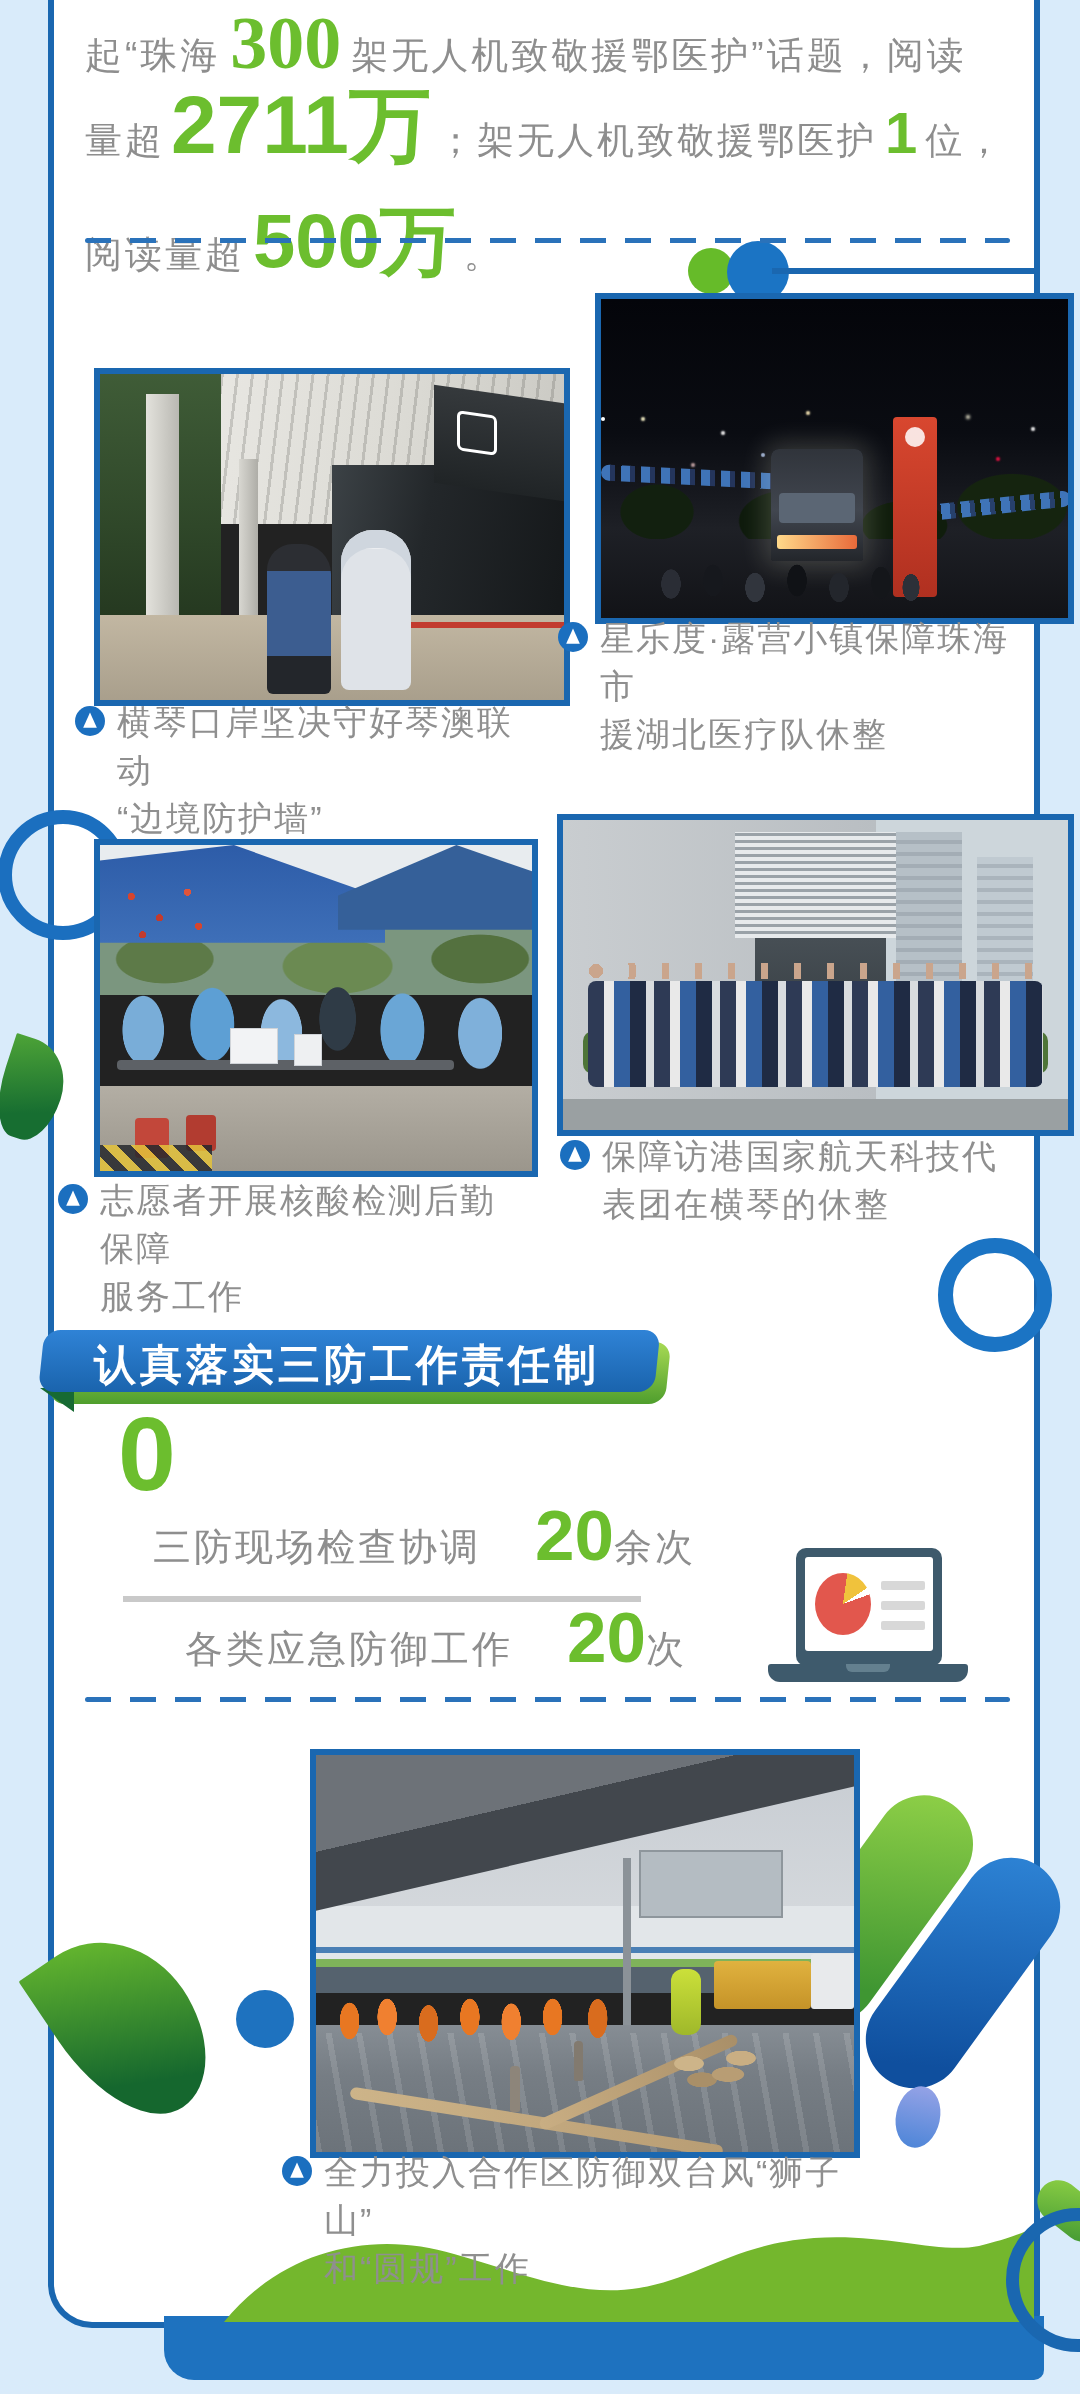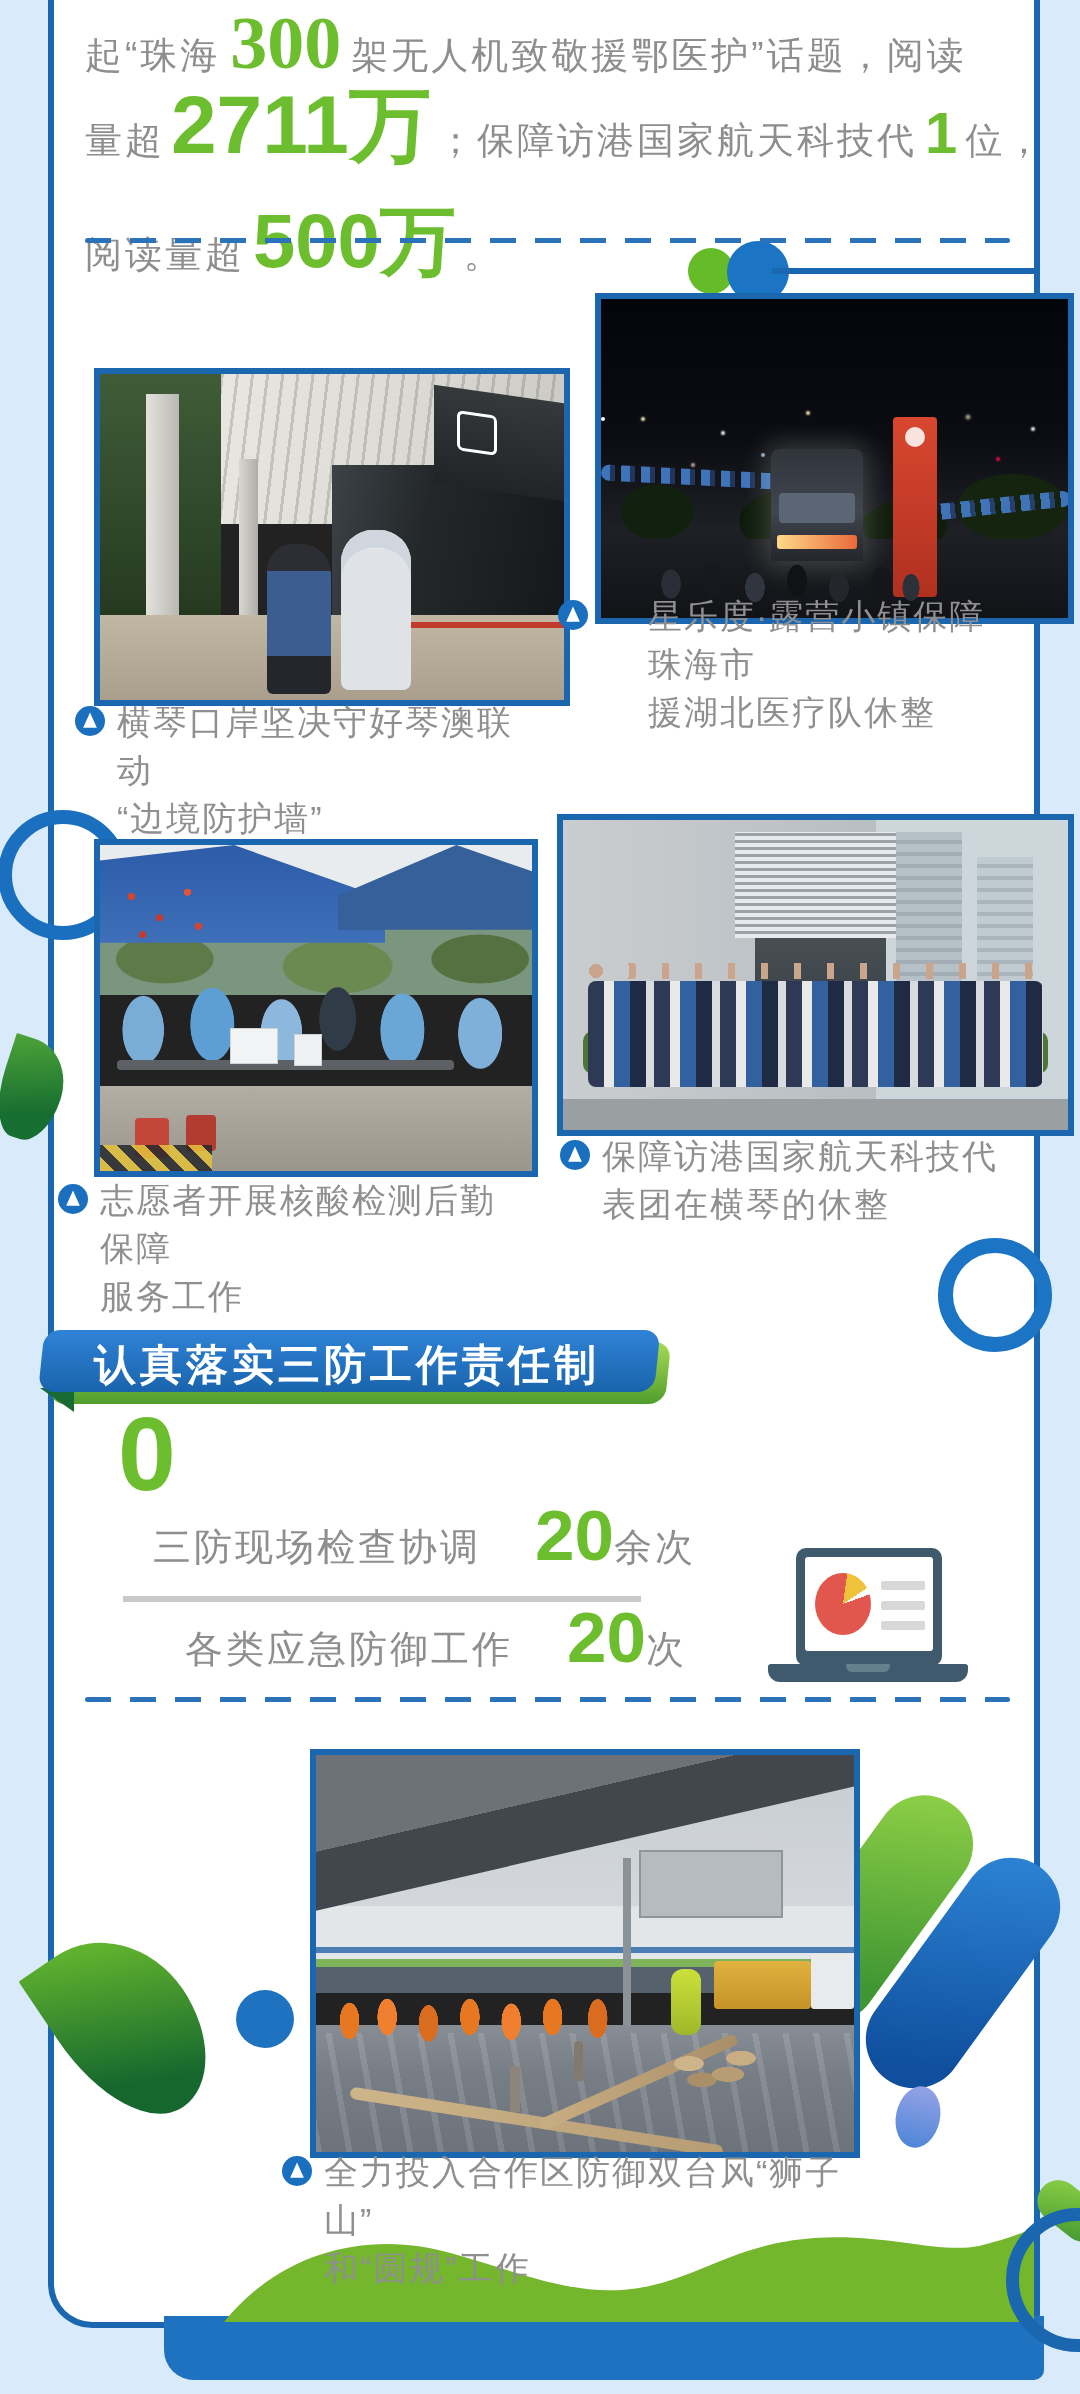--- a/index.html
+++ b/index.html
@@ -253,21 +253,21 @@
 
   <div class="intro">
     <div class="irow">
       <span class="gtxt">起“珠海</span>
       <span class="gnum n-300">300</span>
       <span class="gtxt">架无人机致敬援鄂医护”话题，阅读</span>
     </div>
     <div class="irow">
       <span class="gtxt">量超</span>
       <span class="gnum n-2711">2711万</span>
-      <span class="gtxt">；保障访港国家航天科技代</span>
+      <span class="gtxt">；架无人机致敬援鄂医护</span>
       <span class="gnum n-1">1</span>
       <span class="gtxt">位，</span>
     </div>
     <div class="irow">
       <span class="gtxt">阅读量超</span>
       <span class="gnum n-500">500万</span>
       <span class="gtxt">。</span>
     </div>
   </div>
 
@@ -279,21 +279,21 @@
   <figure class="photo ph-night">
     <div class="night-bg"></div>
     <div class="night-lights"></div>
     <div class="night-trees"></div>
     <div class="night-crowd-l"></div>
     <div class="night-crowd-r"></div>
     <div class="night-bus"></div>
     <div class="night-banner"></div>
     <div class="night-crowd-front"></div>
   </figure>
-  <div class="cap" style="left:558px;top:592px;width:460px;gap:48px;">
+  <div class="cap" style="left:558px;top:614px;width:460px;">
     <span class="cap-icon"></span>
     <span class="cap-text">
       <span>星乐度·露营小镇保障珠海市</span><br>
       <span>援湖北医疗队休整</span>
     </span>
   </div>
 
   <figure class="photo ph-port">
     <div class="port-ceiling"></div>
     <div class="port-slats"></div>

